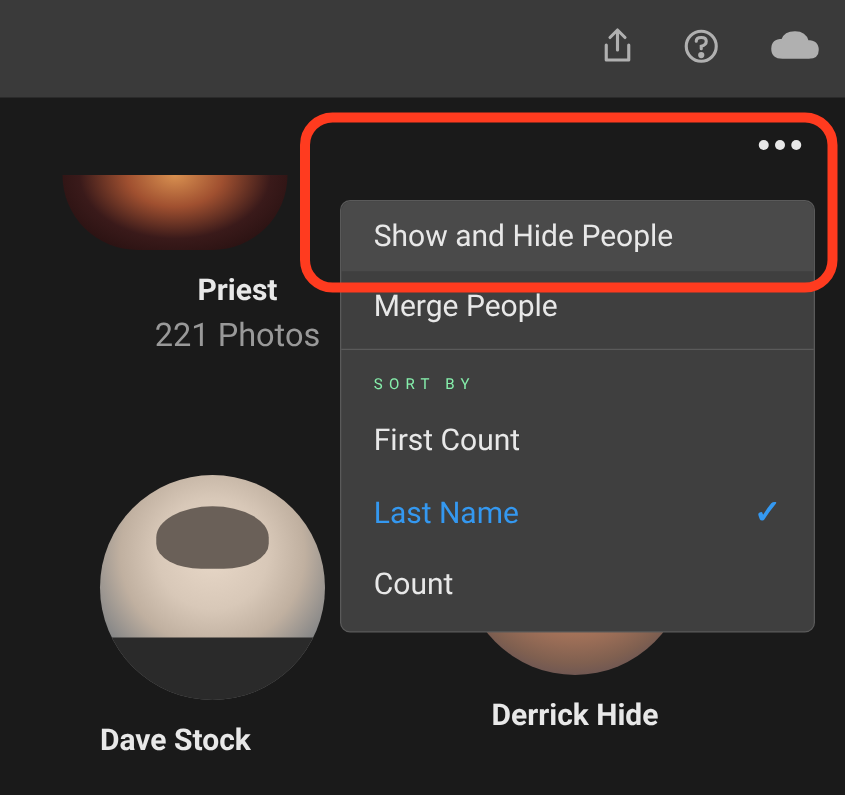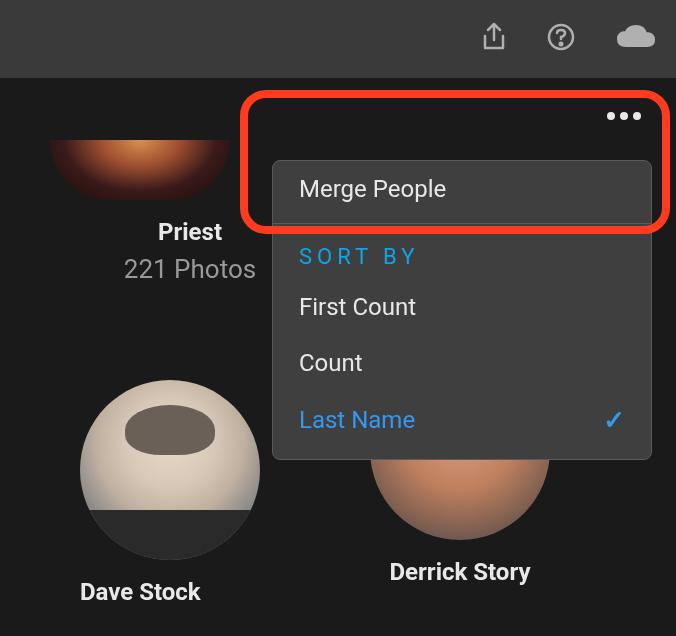--- a/index.html
+++ b/index.html
@@ -135,22 +135,22 @@
       background: #4a4a4a;
       border-radius: 8px 8px 0 0;
     }
     .dropdown-divider {
       height: 1px;
       background: #5a5a5a;
       margin: 6px 0;
     }
     .dropdown-header {
       padding: 14px 26px 10px;
-      color: #0ea5e9;
-      font-size: 22px;
+      color: #86efac;
+      font-size: 12px;
       letter-spacing: 5px;
     }
     .dropdown-item.selected {
       color: #3498f0;
     }
     .check {
       color: #3498f0;
       font-size: 26px;
       font-weight: bold;
     }
@@ -203,40 +203,43 @@
   <div class="person-count">221 Photos</div>
 </div>
 
 <div class="person2-wrap">
   <div class="avatar avatar-dave"></div>
   <div class="person-name">Dave Stock</div>
 </div>
 
 <div class="person3-wrap">
   <div class="avatar avatar-derrick"></div>
-  <div class="person-name">Derrick Story</div>
+  <div class="person-name">Derrick Hide</div>
 </div>
 
 <div class="more-button">
   <div class="dot"></div>
   <div class="dot"></div>
   <div class="dot"></div>
 </div>
 
 <div class="highlight-box"></div>
 
 <div class="dropdown">
+  <div class="dropdown-item hovered">
+    <span>Show and Hide People</span>
+  </div>
   <div class="dropdown-item">
     <span>Merge People</span>
   </div>
   <div class="dropdown-divider"></div>
   <div class="dropdown-header">SORT BY</div>
   <div class="dropdown-item">
     <span>First Count</span>
   </div>
-  <div class="dropdown-item">
-    <span>Count</span>
-  </div>
   <div class="dropdown-item selected">
     <span>Last Name</span>
     <span class="check">✓</span>
   </div>
+  <div class="dropdown-item">
+    <span>Count</span>
+  </div>
 </div>
 
 </body></html>

